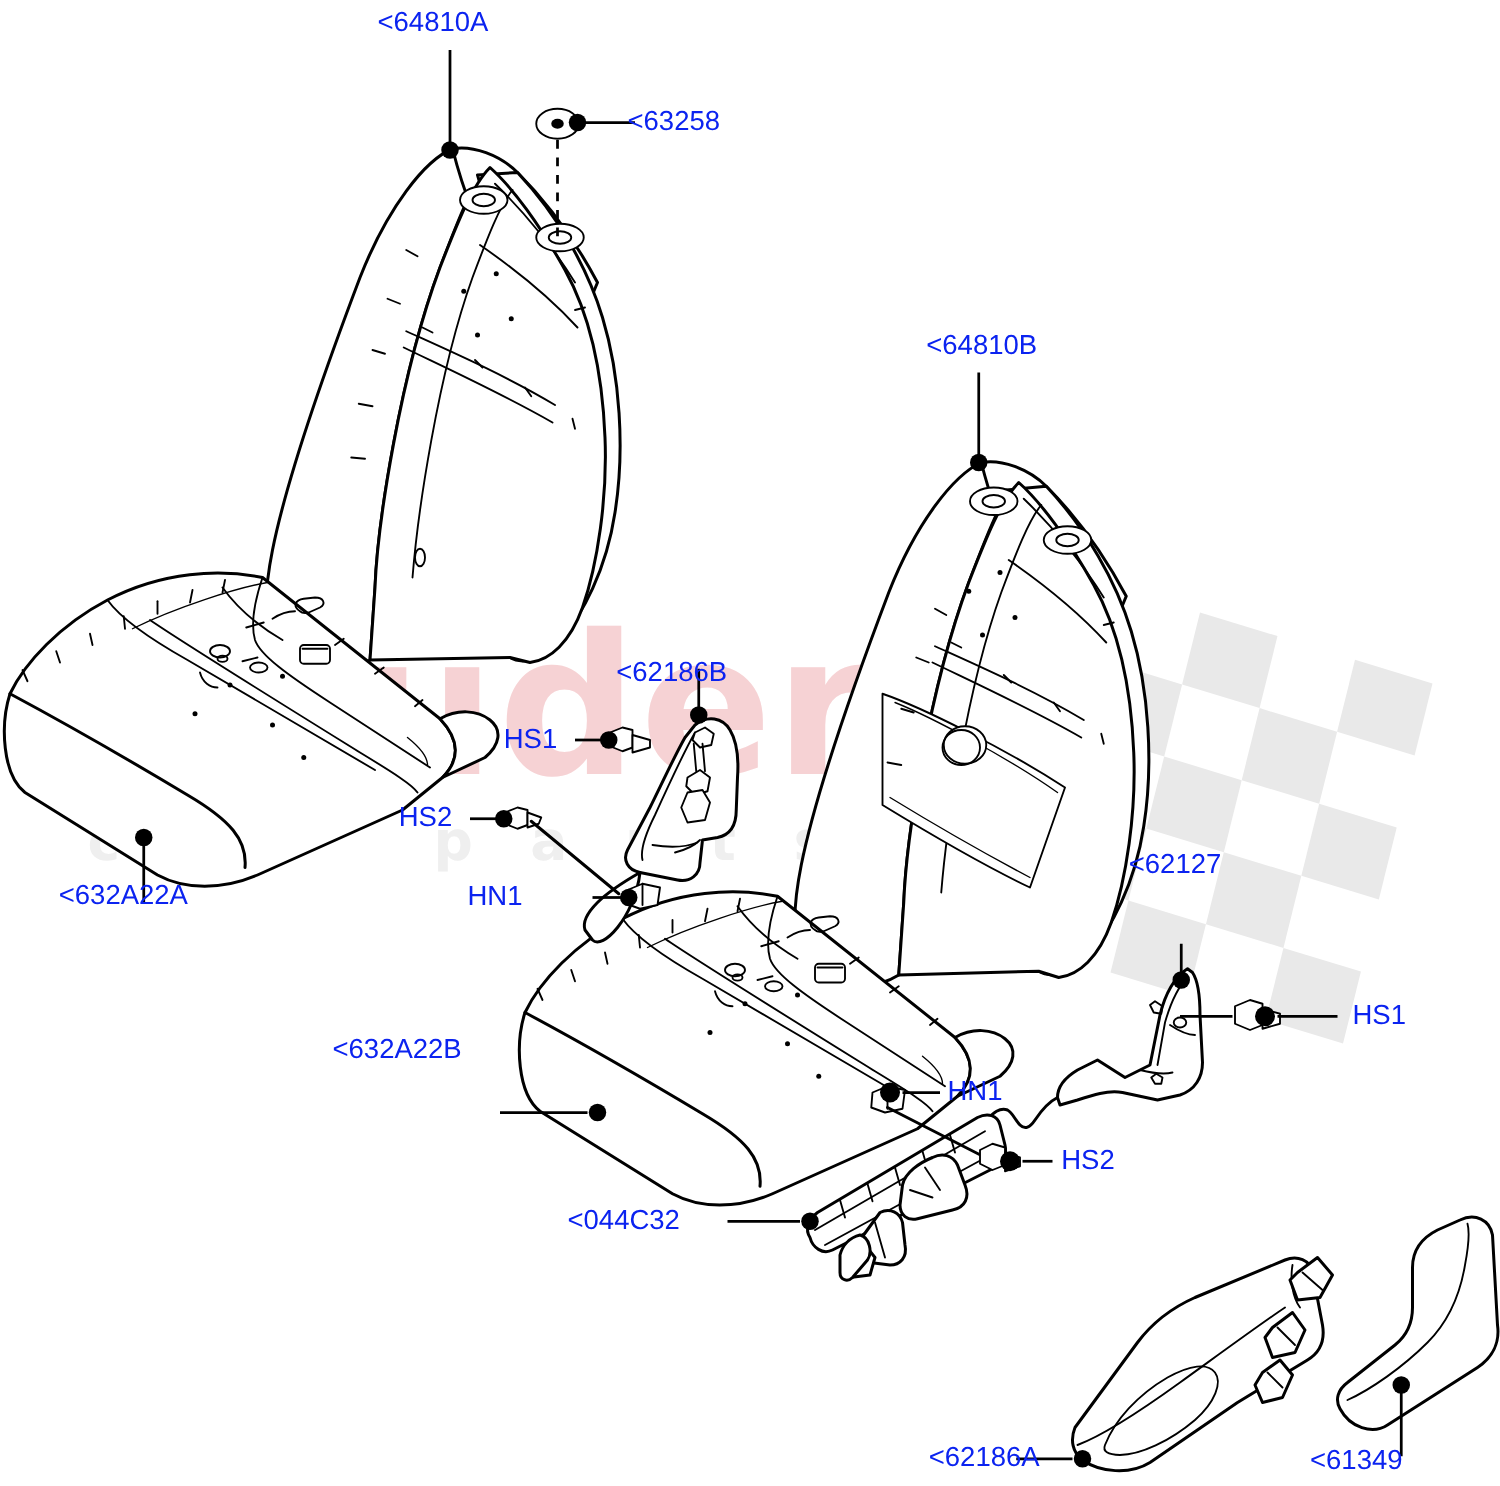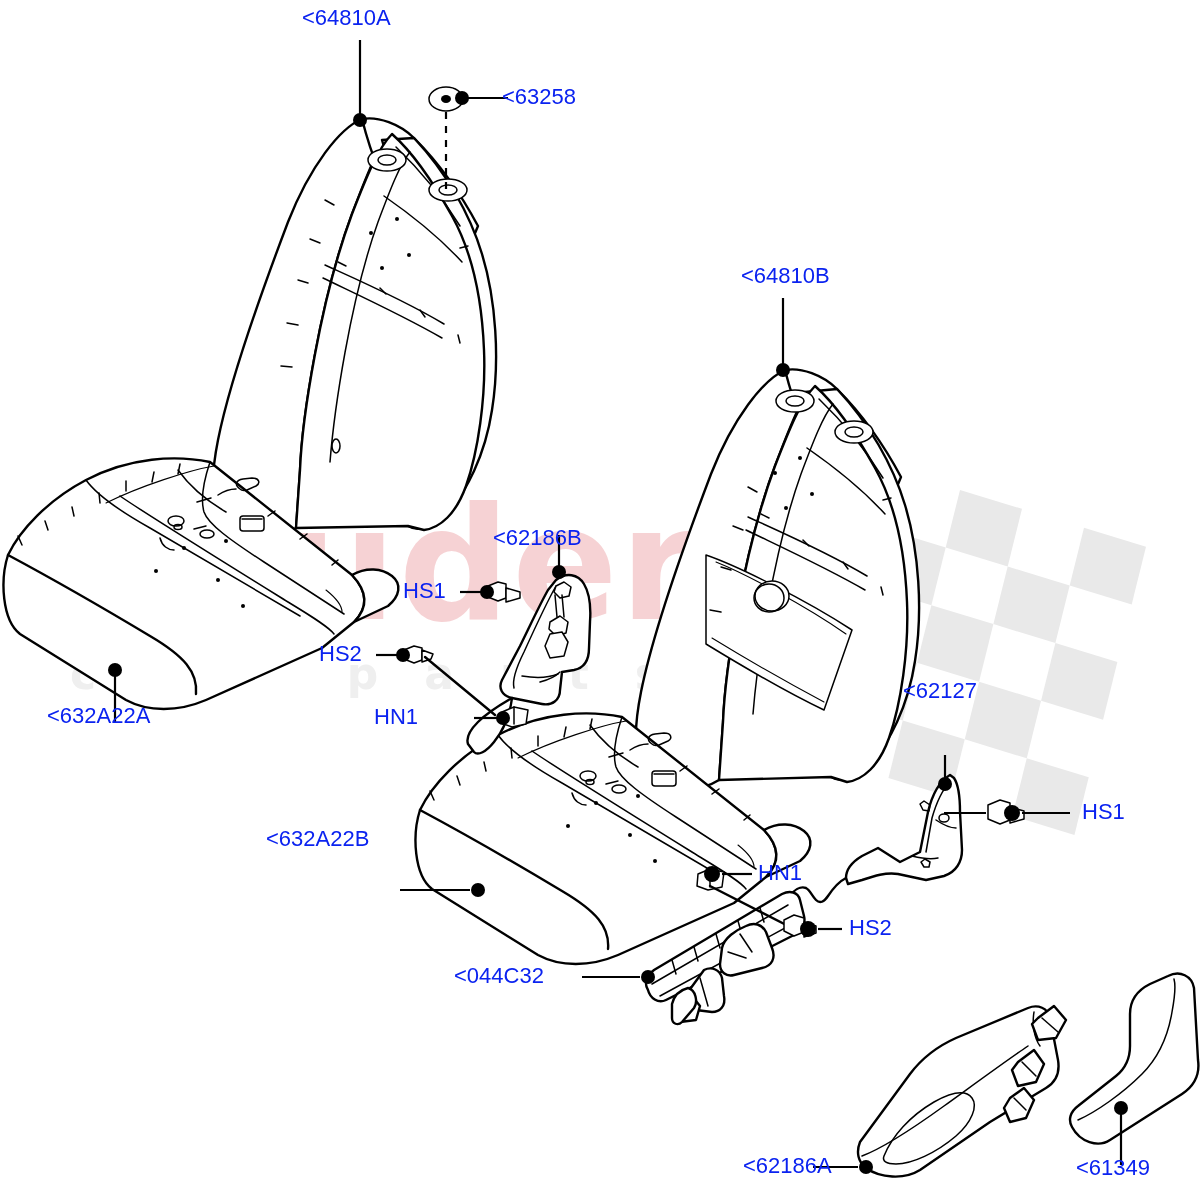--- a/index.html
+++ b/index.html
@@ -501,15 +501,15 @@
   <div class="lbl" style="left:319px; top:643px;">HS2</div>
   <div class="lbl" style="left:374px; top:706px;">HN1</div>
   <div class="lbl" style="left:47px;  top:705px;">&lt;632A22A</div>
   <div class="lbl" style="left:266px; top:828px;">&lt;632A22B</div>
   <div class="lbl" style="left:903px; top:680px;">&lt;62127</div>
   <div class="lbl" style="left:1082px;top:801px;">HS1</div>
   <div class="lbl" style="left:758px; top:862px;">HN1</div>
   <div class="lbl" style="left:849px; top:917px;">HS2</div>
   <div class="lbl" style="left:454px; top:965px;">&lt;044C32</div>
   <div class="lbl" style="left:695px; top:1155px;margin-left:48px;">&lt;62186A</div>
-  <div class="lbl" style="left:1076px;top:1157px;">&lt;61349</div>
+  <div class="lbl" style="left:1048px;top:1157px;">&lt;61349</div>
 
 </div>
 
 </body></html>

